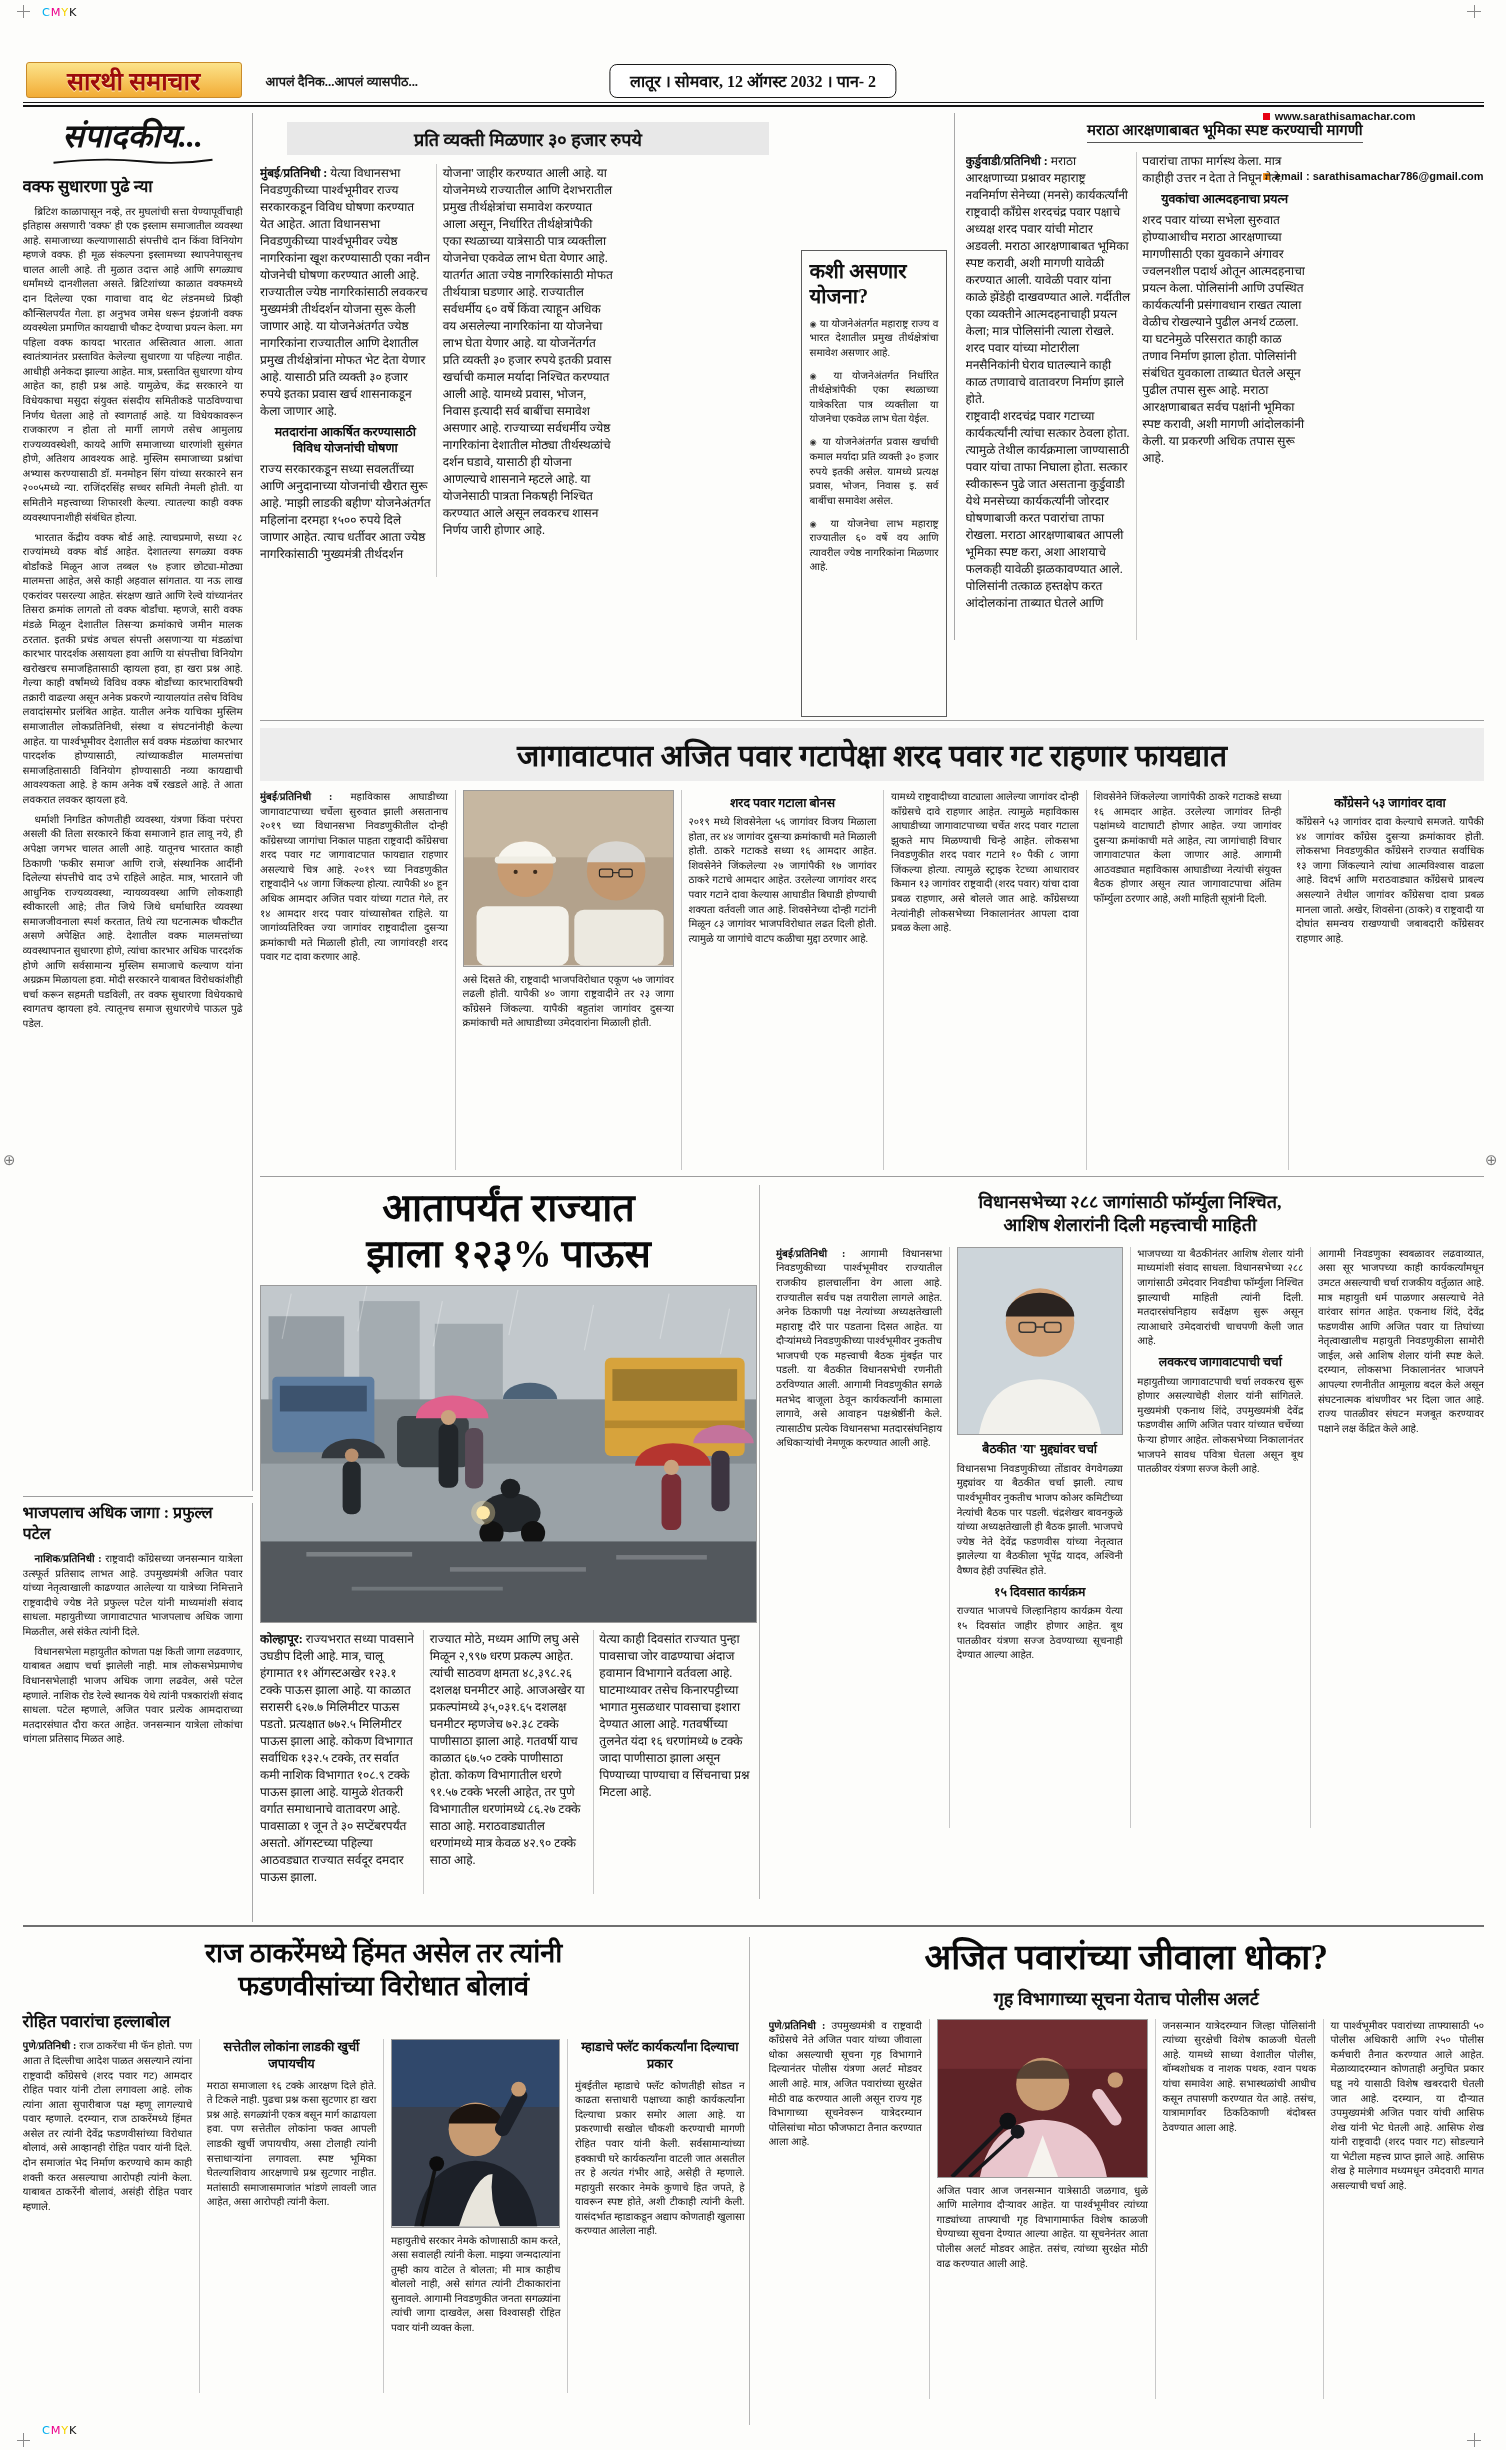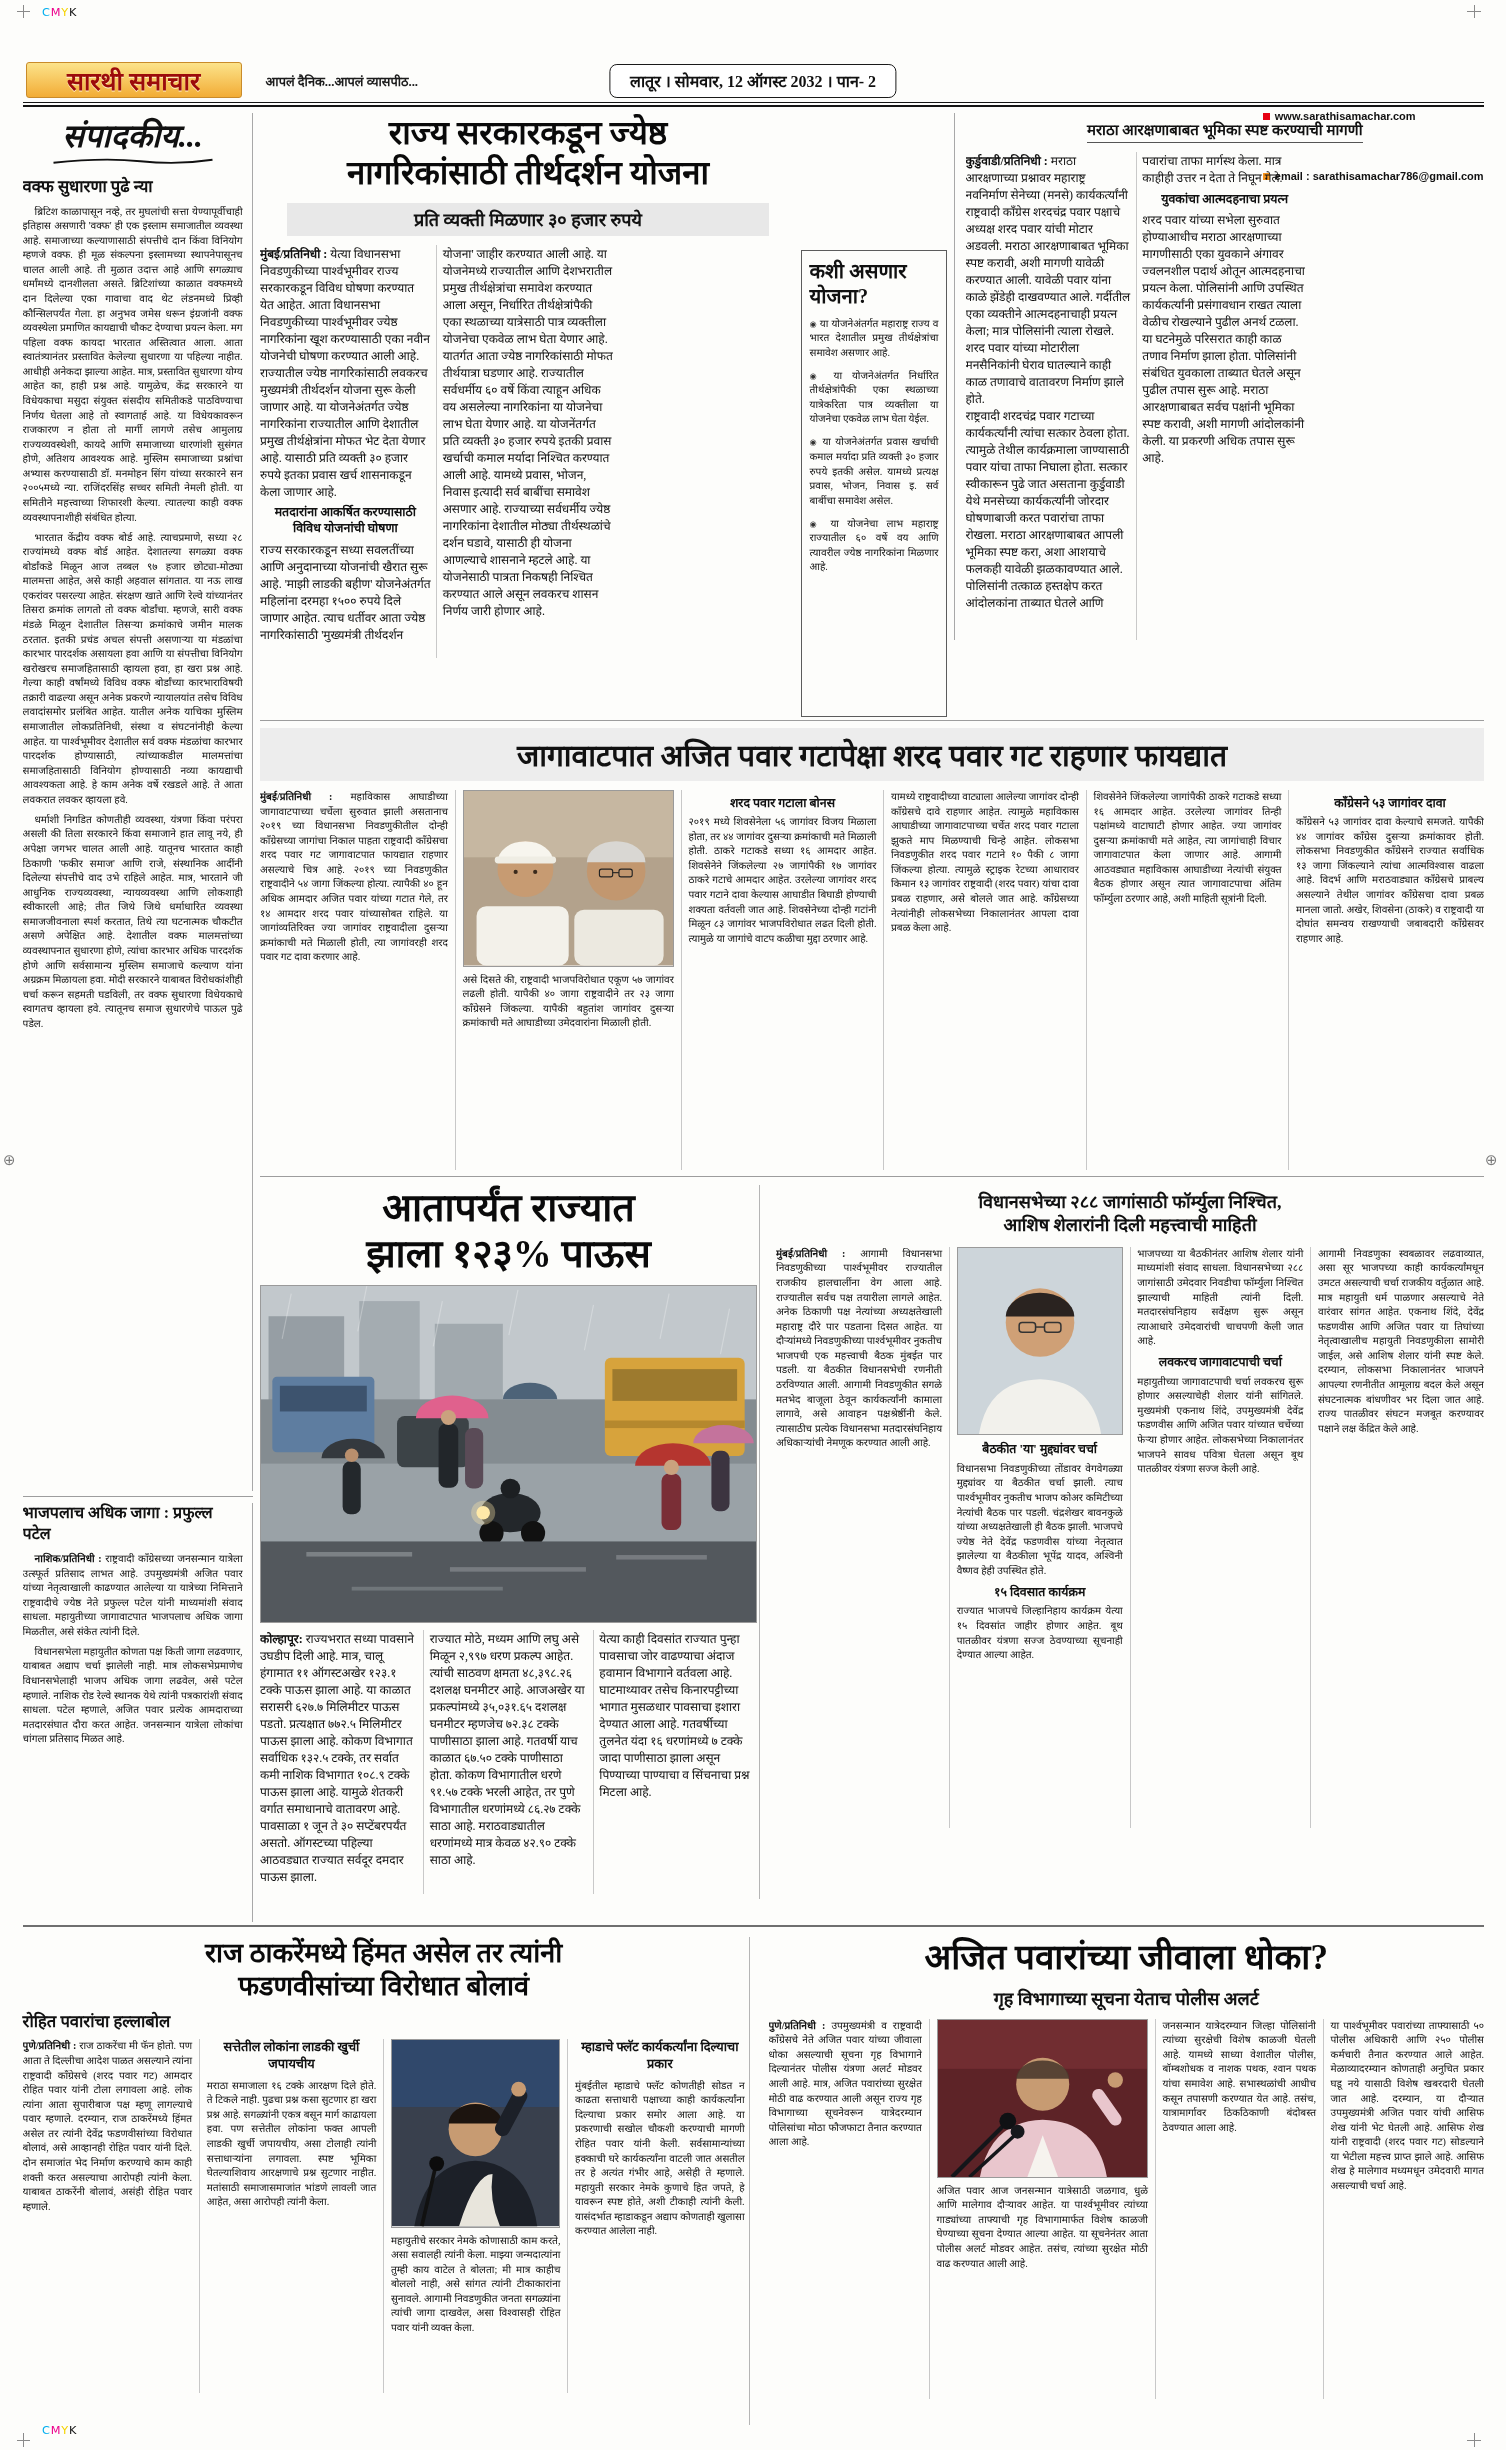--- a/index.html
+++ b/index.html
@@ -141,24 +141,20 @@
     </svg>
     <h3 class="ed-head">वक्फ सुधारणा पुढे न्या</h3>
     <div class="body-text">
       <p>ब्रिटिश काळापासून नव्हे, तर मुघलांची सत्ता येण्यापूर्वीचाही इतिहास असणारी 'वक्फ' ही एक इस्लाम समाजातील व्यवस्था आहे. समाजाच्या कल्याणासाठी संपत्तीचे दान किंवा विनियोग म्हणजे वक्फ. ही मूळ संकल्पना इस्लामच्या स्थापनेपासूनच चालत आली आहे. ती मुळात उदात्त आहे आणि सगळ्याच धर्मांमध्ये दानशीलता असते. ब्रिटिशांच्या काळात वक्फमध्ये दान दिलेल्या एका गावाचा वाद थेट लंडनमध्ये प्रिव्ही कौन्सिलपर्यंत गेला. हा अनुभव जमेस धरून इंग्रजांनी वक्फ व्यवस्थेला प्रमाणित कायद्याची चौकट देण्याचा प्रयत्न केला. मग पहिला वक्फ कायदा भारतात अस्तित्वात आला. आता स्वातंत्र्यानंतर प्रस्तावित केलेल्या सुधारणा या पहिल्या नाहीत. आधीही अनेकदा झाल्या आहेत. मात्र, प्रस्तावित सुधारणा योग्य आहेत का, हाही प्रश्न आहे. यामुळेच, केंद्र सरकारने या विधेयकाचा मसुदा संयुक्त संसदीय समितीकडे पाठविण्याचा निर्णय घेतला आहे तो स्वागतार्ह आहे. या विधेयकावरून राजकारण न होता तो मार्गी लागणे तसेच आमुलाग्र राज्यव्यवस्थेशी, कायदे आणि समाजाच्या धारणांशी सुसंगत होणे, अतिशय आवश्यक आहे. मुस्लिम समाजाच्या प्रश्नांचा अभ्यास करण्यासाठी डॉ. मनमोहन सिंग यांच्या सरकारने सन २००५मध्ये न्या. राजिंदरसिंह सच्चर समिती नेमली होती. या समितीने महत्त्वाच्या शिफारशी केल्या. त्यातल्या काही वक्फ व्यवस्थापनाशीही संबंधित होत्या.</p>
       <p>भारतात केंद्रीय वक्फ बोर्ड आहे. त्याचप्रमाणे, सध्या २८ राज्यांमध्ये वक्फ बोर्ड आहेत. देशातल्या सगळ्या वक्फ बोर्डांकडे मिळून आज तब्बल ९७ हजार छोट्या-मोठ्या मालमत्ता आहेत, असे काही अहवाल सांगतात. या नऊ लाख एकरांवर पसरल्या आहेत. संरक्षण खाते आणि रेल्वे यांच्यानंतर तिसरा क्रमांक लागतो तो वक्फ बोर्डांचा. म्हणजे, सारी वक्फ मंडळे मिळून देशातील तिसऱ्या क्रमांकाचे जमीन मालक ठरतात. इतकी प्रचंड अचल संपत्ती असणाऱ्या या मंडळांचा कारभार पारदर्शक असायला हवा आणि या संपत्तीचा विनियोग खरोखरच समाजहितासाठी व्हायला हवा, हा खरा प्रश्न आहे. गेल्या काही वर्षांमध्ये विविध वक्फ बोर्डांच्या कारभाराविषयी तक्रारी वाढल्या असून अनेक प्रकरणे न्यायालयांत तसेच विविध लवादांसमोर प्रलंबित आहेत. यातील अनेक याचिका मुस्लिम समाजातील लोकप्रतिनिधी, संस्था व संघटनांनीही केल्या आहेत. या पार्श्वभूमीवर देशातील सर्व वक्फ मंडळांचा कारभार पारदर्शक होण्यासाठी, त्यांच्याकडील मालमत्तांचा समाजहितासाठी विनियोग होण्यासाठी नव्या कायद्याची आवश्यकता आहे. हे काम अनेक वर्षे रखडले आहे. ते आता लवकरात लवकर व्हायला हवे.</p>
       <p>धर्माशी निगडित कोणतीही व्यवस्था, यंत्रणा किंवा परंपरा असली की तिला सरकारने किंवा समाजाने हात लावू नये, ही अपेक्षा जगभर चालत आली आहे. यातूनच भारतात काही ठिकाणी 'फकीर समाज' आणि राजे, संस्थानिक आदींनी दिलेल्या संपत्तीचे वाद उभे राहिले आहेत. मात्र, भारताने जी आधुनिक राज्यव्यवस्था, न्यायव्यवस्था आणि लोकशाही स्वीकारली आहे; तीत जिथे जिथे धर्माधारित व्यवस्था समाजजीवनाला स्पर्श करतात, तिथे त्या घटनात्मक चौकटीत असणे अपेक्षित आहे. देशातील वक्फ मालमत्तांच्या व्यवस्थापनात सुधारणा होणे, त्यांचा कारभार अधिक पारदर्शक होणे आणि सर्वसामान्य मुस्लिम समाजाचे कल्याण यांना अग्रक्रम मिळायला हवा. मोदी सरकारने याबाबत विरोधकांशीही चर्चा करून सहमती घडविली, तर वक्फ सुधारणा विधेयकाचे स्वागतच व्हायला हवे. त्यातूनच समाज सुधारणेचे पाऊल पुढे पडेल.</p>
     </div>
   </section>
 
   <section id="tirth">
-    <h1 class="hl">
-      <div>राज्य सरकारकडून ज्येष्ठ</div>
-      <div>नागरिकांसाठी तीर्थदर्शन योजना</div>
-    </h1>
     <div class="subbar">प्रति व्यक्ती मिळणार ३० हजार रुपये</div>
     <div class="cols3 body-like">
       <p><b class="dl">मुंबई/प्रतिनिधी :</b> <span>येत्या विधानसभा निवडणुकीच्या पार्श्वभूमीवर राज्य सरकारकडून विविध घोषणा करण्यात येत आहेत. आता विधानसभा निवडणुकीच्या पार्श्वभूमीवर ज्येष्ठ नागरिकांना खूश करण्यासाठी एका नवीन योजनेची घोषणा करण्यात आली आहे. राज्यातील ज्येष्ठ नागरिकांसाठी लवकरच मुख्यमंत्री तीर्थदर्शन योजना सुरू केली जाणार आहे. या योजनेअंतर्गत ज्येष्ठ नागरिकांना राज्यातील आणि देशातील प्रमुख तीर्थक्षेत्रांना मोफत भेट देता येणार आहे. यासाठी प्रति व्यक्ती ३० हजार रुपये इतका प्रवास खर्च शासनाकडून केला जाणार आहे.</span></p>
       <h4 class="crosshead">मतदारांना आकर्षित करण्यासाठी विविध योजनांची घोषणा</h4>
       <p>राज्य सरकारकडून सध्या सवलतींच्या आणि अनुदानाच्या योजनांची खैरात सुरू आहे. 'माझी लाडकी बहीण' योजनेअंतर्गत महिलांना दरमहा १५०० रुपये दिले जाणार आहेत. त्याच धर्तीवर आता ज्येष्ठ नागरिकांसाठी 'मुख्यमंत्री तीर्थदर्शन योजना' जाहीर करण्यात आली आहे. या योजनेमध्ये राज्यातील आणि देशभरातील प्रमुख तीर्थक्षेत्रांचा समावेश करण्यात आला असून, निर्धारित तीर्थक्षेत्रांपैकी एका स्थळाच्या यात्रेसाठी पात्र व्यक्तीला योजनेचा एकवेळ लाभ घेता येणार आहे.</p>
       <p>यातर्गत आता ज्येष्ठ नागरिकांसाठी मोफत तीर्थयात्रा घडणार आहे. राज्यातील सर्वधर्मीय ६० वर्षे किंवा त्याहून अधिक वय असलेल्या नागरिकांना या योजनेचा लाभ घेता येणार आहे. या योजनेंतर्गत प्रति व्यक्ती ३० हजार रुपये इतकी प्रवास खर्चाची कमाल मर्यादा निश्चित करण्यात आली आहे. यामध्ये प्रवास, भोजन, निवास इत्यादी सर्व बाबींचा समावेश असणार आहे. राज्याच्या सर्वधर्मीय ज्येष्ठ नागरिकांना देशातील मोठ्या तीर्थस्थळांचे दर्शन घडावे, यासाठी ही योजना आणल्याचे शासनाने म्हटले आहे. या योजनेसाठी पात्रता निकषही निश्चित करण्यात आले असून लवकरच शासन निर्णय जारी होणार आहे.</p>
     </div>
   </section>
 
   <aside id="yojana">

